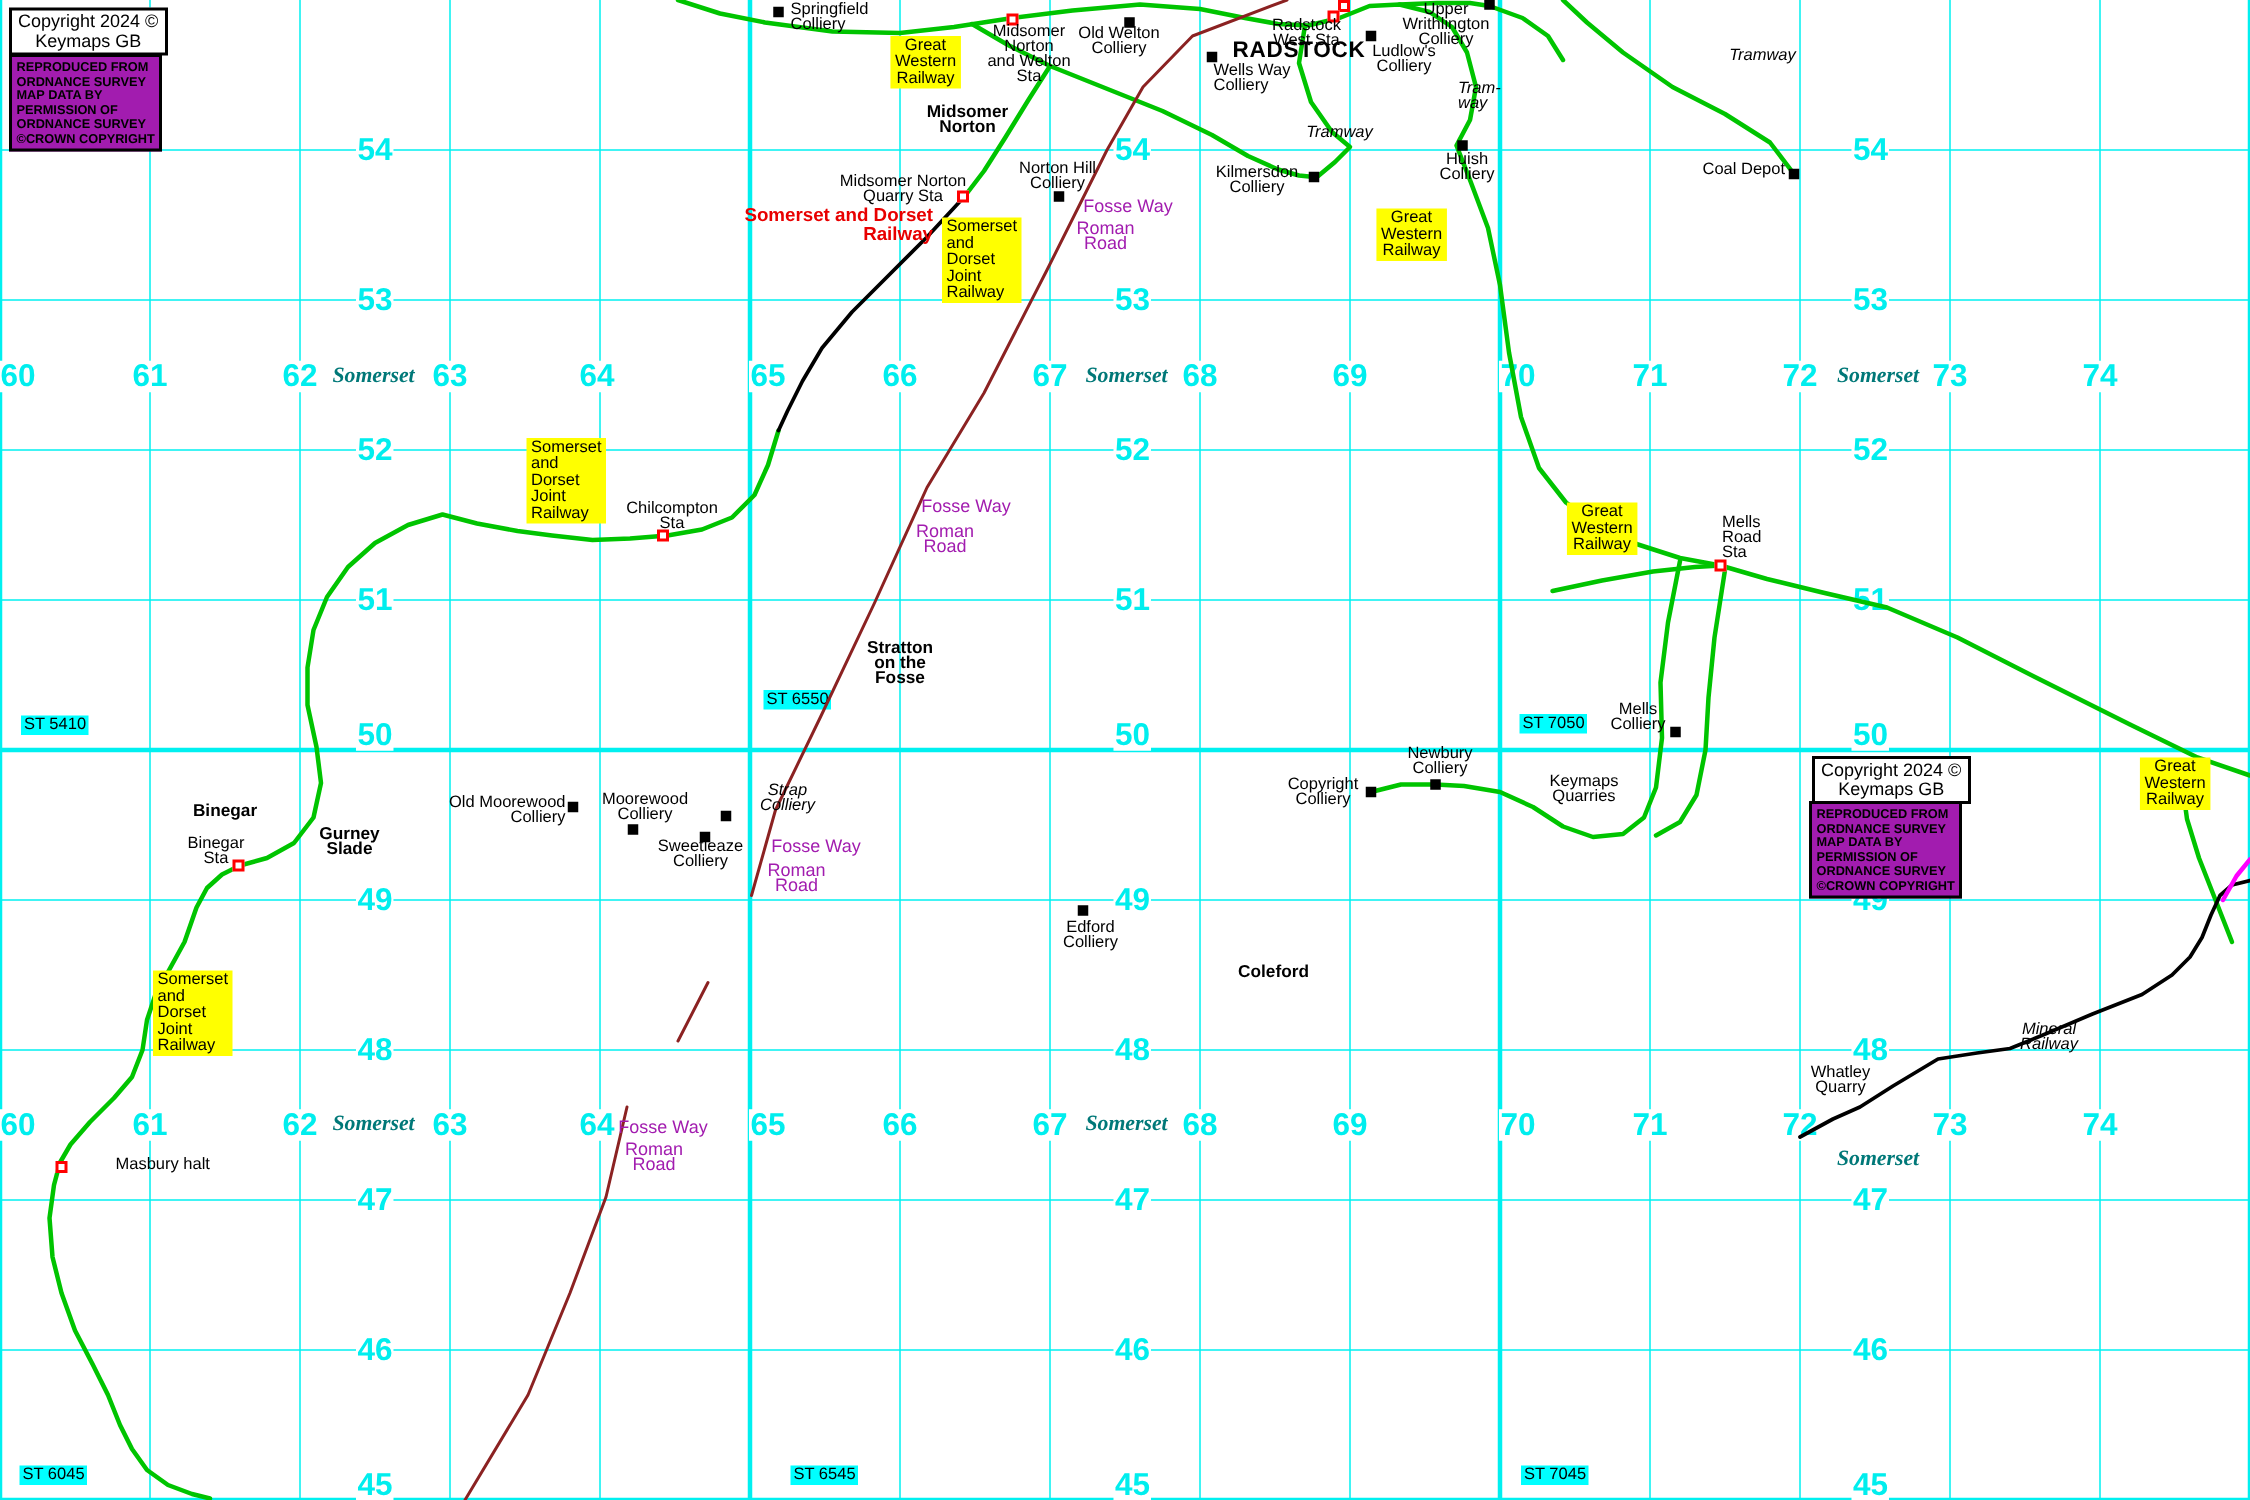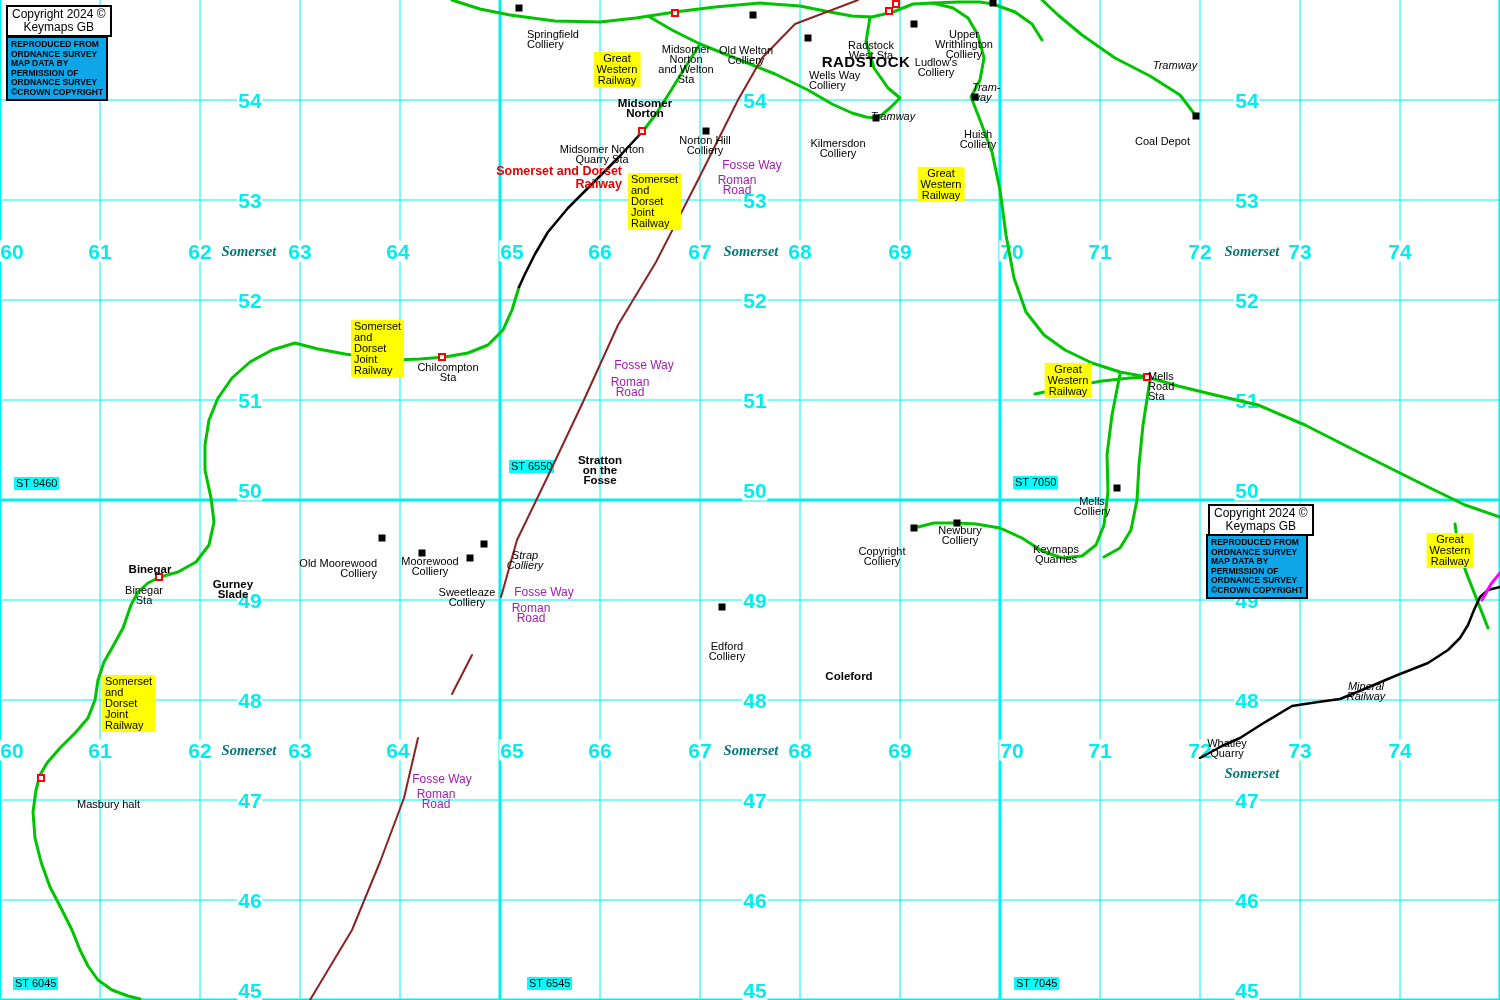--- a/index.html
+++ b/index.html
@@ -8,32 +8,32 @@
   svg.layer{position:absolute;left:0;top:0;width:1500px;height:1000px;}
   .hlayer{position:absolute;left:0;top:0;width:1500px;height:1000px;}
   .gline{stroke:#00f0f0;stroke-width:1;}
   .gline.major{stroke-width:3;}
   .grid-num{position:absolute;transform:translate(-50%,-50%);font-size:21px;font-weight:bold;
             color:#00eeee;background:#fff;padding:0 1px;line-height:1;white-space:nowrap;}
   .st{position:absolute;background:#00ffff;color:#000;font-size:11px;line-height:13px;
       padding:0 2px;white-space:nowrap;}
   .county{position:absolute;transform:translate(-50%,-50%);font-family:"Liberation Serif",serif;
           font-style:italic;font-weight:bold;font-size:14.5px;color:#007878;white-space:nowrap;}
-  .lbl{position:absolute;font-size:11px;line-height:10px;color:#000;white-space:nowrap;margin-top:28px;}
+  .lbl{position:absolute;font-size:11px;line-height:10px;color:#000;white-space:nowrap;}
   .lbl.a-center{transform:translateX(-50%);text-align:center;}
   .lbl.a-right{transform:translateX(-100%);text-align:right;}
   .lbl.bold{font-weight:bold;font-size:11.5px;}
   .lbl.caps{font-weight:bold;font-size:15px;letter-spacing:.5px;}
   .lbl.italic{font-style:italic;}
   .lbl.red-bold{color:#e80000;font-weight:bold;font-size:12.5px;line-height:13px;}
   .lbl.road{font-family:Liberation Sans, sans-serif;color:#a21caf;font-size:12px;line-height:9.5px;}
   .lbl.yellow{background:#ffff00;padding:1px 3px;line-height:11px;font-size:11px;}
   .copy-title{position:absolute;border:2px solid #000;background:#fff;text-align:center;
               font-size:12px;line-height:13px;padding:1px 4px;white-space:nowrap;}
-  .copy-attr{position:absolute;border:2px solid #000;background:#0ea5e9;font-size:8.5px;font-weight:bold;
+  .copy-attr{position:absolute;border:2px solid #000;background:#a21caf;font-size:8.5px;font-weight:bold;
              line-height:9.5px;padding:2px 3px;white-space:nowrap;}
   .marker-colliery{position:absolute;width:7px;height:7px;background:#000;transform:translate(-50%,-50%);}
   .marker-station{position:absolute;width:8px;height:8px;background:#fff;border:2px solid #ff0000;
                   box-sizing:border-box;transform:translate(-50%,-50%);}
   polyline{fill:none;stroke-linejoin:round;stroke-linecap:round;}
 </style>
 </head>
 <body>
 
 <div id="map">
@@ -119,21 +119,21 @@
       <div class="grid-num" style="left: 1247px; top: 100px;">54</div>
       <div class="grid-num" style="left: 1247px; top: 200px;">53</div>
       <div class="grid-num" style="left: 1247px; top: 300px;">52</div>
       <div class="grid-num" style="left: 1247px; top: 400px;">51</div>
       <div class="grid-num" style="left: 1247px; top: 490px;">50</div>
       <div class="grid-num" style="left: 1247px; top: 600px;">49</div>
       <div class="grid-num" style="left: 1247px; top: 700px;">48</div>
       <div class="grid-num" style="left: 1247px; top: 800px;">47</div>
       <div class="grid-num" style="left: 1247px; top: 900px;">46</div>
       <div class="grid-num" style="left: 1247px; top: 990px;">45</div>
-      <div class="st" style="left: 14px; top: 477px;">ST 9460</div>
+      <div class="st" style="left: 14px; top: 477px;">ST 5410</div>
       <div class="st" style="left: 509px; top: 460px;">ST 6550</div>
       <div class="st" style="left: 1013px; top: 476px;">ST 7050</div>
       <div class="st" style="left: 13px; top: 977px;">ST 6045</div>
       <div class="st" style="left: 527px; top: 977px;">ST 6545</div>
       <div class="st" style="left: 1014px; top: 977px;">ST 7045</div>
     </div>
   <svg class="layer" id="rail-svg">
       <polyline points="452,0 480,9 510,15 555,21 600,22 636,18 675,12 715,7 760,3 800,6 830,12 852,16 872,17 893,12 913,4 933,3 953,8 968,18 978,35 984,58 980,80 971,97 980,120 992,152 1000,190 1006,235 1014,278 1026,312 1044,335 1065,350 1092,363 1120,372 1147,377 1178,386 1215,395 1258,405 1305,425 1360,453 1420,483 1465,505 1500,517" stroke="#00c400" stroke-width="3"></polyline>
       <polyline points="648,16 672,30 700,44 735,58 775,74 808,90 832,104 852,113 866,117 876,118" stroke="#00c400" stroke-width="3"></polyline>
       <polyline points="700,44 686,66 670,92 656,114 643,131" stroke="#00c400" stroke-width="3"></polyline>
@@ -376,21 +376,21 @@
       <div class="lbl bold a-center" style="left: 849px; top: 643px;">
         <div>Coleford</div>
       </div>
       <div class="lbl yellow" style="left: 102px; top: 647px; text-align: left;">
         <div>Somerset</div>
         <div>and</div>
         <div>Dorset</div>
         <div>Joint</div>
         <div>Railway</div>
       </div>
-      <div class="lbl italic a-center" style="left: 1366px; top: 653px;">
+      <div class="lbl italic a-center" style="left: 1366px; top: 681px;">
         <div>Mineral</div>
         <div>Railway</div>
       </div>
       <div class="lbl a-center" style="left: 1227px; top: 710px;">
         <div>Whatley</div>
         <div>Quarry</div>
       </div>
       <div class="lbl road a-center" style="left: 442px; top: 747px;">
         <div>Fosse Way</div>
       </div>

